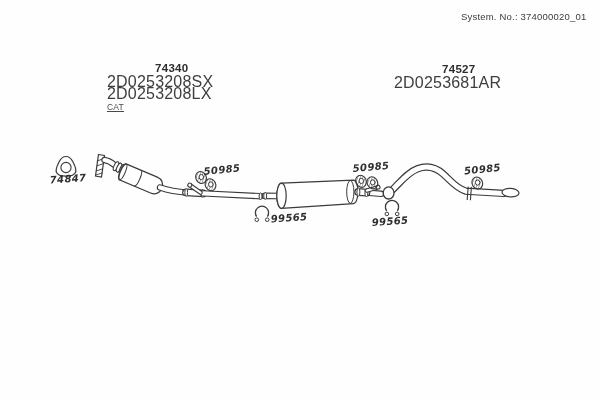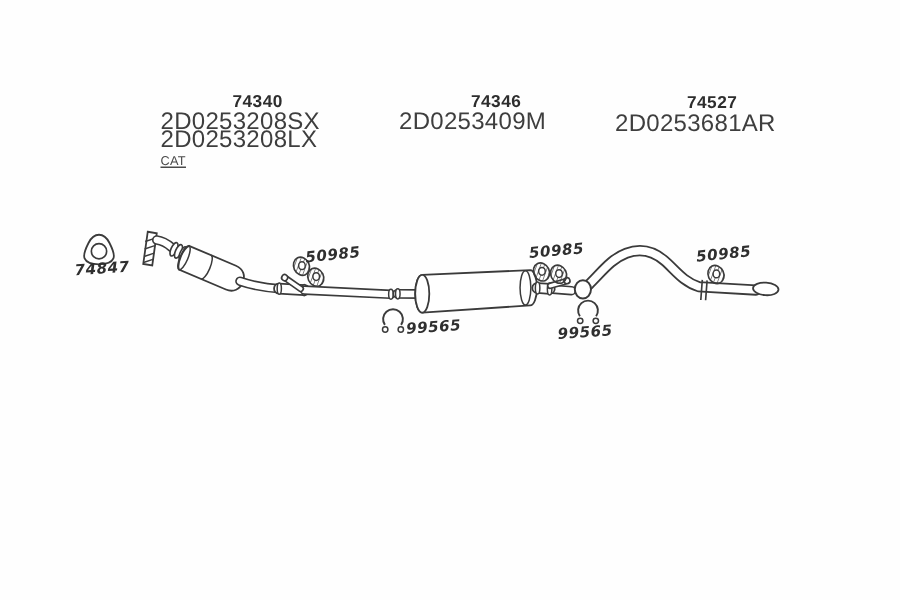--- a/index.html
+++ b/index.html
@@ -12,21 +12,21 @@
     overflow:hidden;
   }
   .page { position:absolute; inset:0; background:#fefefe; }
   .system-no {
     position:absolute; left:461px; top:11px;
     font-size:9.5px; color:#3c3c3c; letter-spacing:0.2px;
   }
   .group { position:absolute; }
   .g1 { left:107px; top:62px; }
   .g2 { left:266px; top:62px; }
-  .g3 { left:410px; top:63px; }
+  .g3 { left:394px; top:63px; }
   .pn {
     font-weight:bold; font-size:11.5px; color:#2d2d2d;
     letter-spacing:0.3px; margin-bottom:2px; line-height:12px;margin-left:48px;
   }
   .code { font-size:16px; line-height:12.2px; color:#3e3e3e; letter-spacing:0.2px; }
   .code.small { font-size:8.5px; color:#4a4a4a; margin-top:1px;text-decoration:underline; }
   svg.diagram { position:absolute; left:0; top:0; }
   .ink    { stroke:#3b3b3b; fill:none; }
   .part   { stroke:#3b3b3b; fill:#ffffff; }
   .pipe-o { stroke:#3b3b3b; fill:none; stroke-width:6.4; stroke-linecap:round; }
@@ -38,32 +38,29 @@
     font-family:"DejaVu Sans", sans-serif;
     font-style:italic; font-weight:600;
     font-size:10px; fill:#2f2f2f; letter-spacing:0.4px;
   }
 </style>
 </head>
 <body>
 
 <div class="page">
 
+  <div class="system-no">System. No.: 374000020_01</div>
 
   <div class="group g1">
     <div class="pn">74340</div>
     <div class="code">2D0253208SX</div>
     <div class="code">2D0253208LX</div>
     <div class="code small">CAT</div>
   </div>
 
-  <div class="group g2">
-    <div class="pn">74346</div>
-    <div class="code">2D0253409M</div>
-  </div>
 
   <div class="group g3">
     <div class="pn">74527</div>
     <div class="code">2D0253681AR</div>
   </div>
 
   <svg class="diagram" width="600" height="400" viewBox="0 0 600 400">
     <defs>
       <pattern id="hatch" width="2.4" height="2.4" patternUnits="userSpaceOnUse" patternTransform="rotate(45)">
         <line x1="0" y1="0" x2="0" y2="2.4" stroke="#3b3b3b" stroke-width="0.8"></line>

